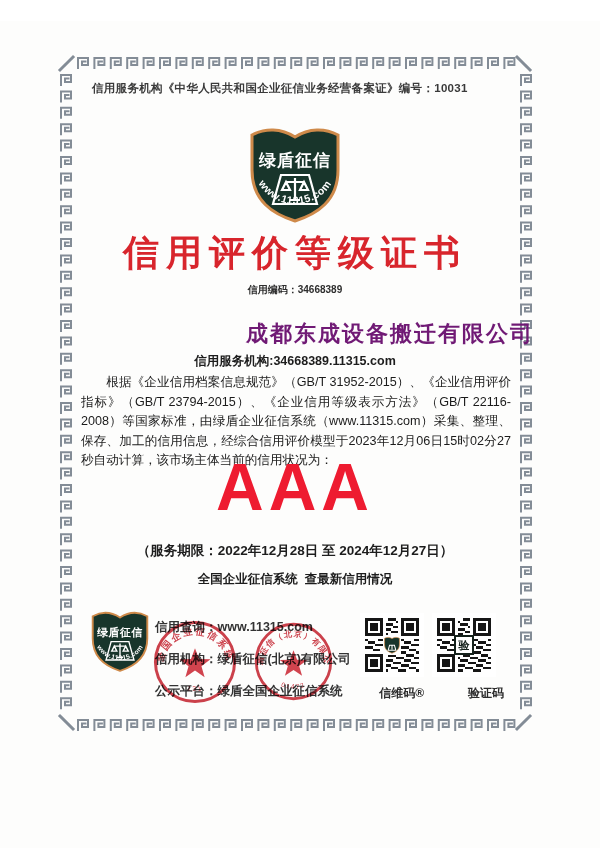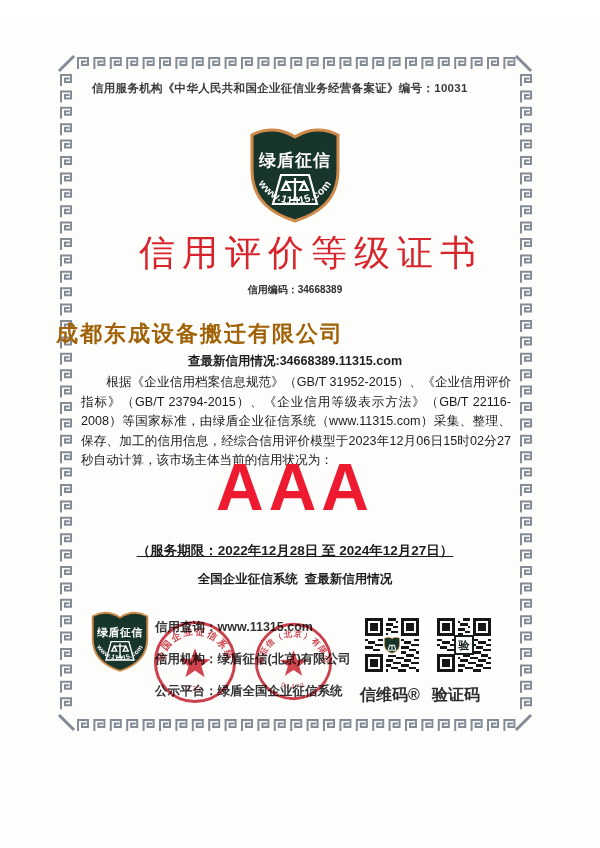--- a/index.html
+++ b/index.html
@@ -7,55 +7,55 @@
         font-family:"Liberation Sans","DejaVu Sans",sans-serif;color:#222;margin-top:21px;}
   .frame{position:absolute;left:56px;top:32px;width:478px;height:680px;}
   #border-svg{position:absolute;left:0;top:0;width:478px;height:680px;}
   .content{position:absolute;left:0;top:0;width:478px;height:680px;}
 
   .reg-line{position:absolute;left:36px;top:28px;right:18px;font-size:11.5px;font-weight:700;
             color:#3a3a3a;letter-spacing:.3px;}
 
   .logo-big{position:absolute;left:50%;top:71px;margin-left:-52px;width:104px;height:100px;}
 
-  .title{position:absolute;left:16px;top:176px;width:100%;text-align:center;font-size:36px;
-         font-weight:400;color:#d8252c;letter-spacing:7px;}
+  .title{position:absolute;left:0;top:176px;width:100%;text-align:center;font-size:36px;
+         font-weight:700;color:#d8252c;letter-spacing:7px;}
   .credit-no{position:absolute;left:0;top:230px;width:100%;text-align:center;font-size:10px;
              font-weight:700;color:#2e2e2e;}
-  .company{position:absolute;left:0;top:266px;width:100%;text-align:left;font-size:22px;
-           font-weight:800;color:#a16207;letter-spacing:2px;}
+  .company{position:absolute;left:0;top:266px;width:100%;text-align:right;font-size:22px;
+           font-weight:800;color:#701a75;letter-spacing:2px;}
   .archive-url{position:absolute;left:0;top:300px;width:100%;text-align:center;font-size:12.5px;
                font-weight:700;color:#1d1d1d;}
   .para{position:absolute;left:25px;top:320px;width:430px;font-size:12.6px;font-weight:400;
         color:#1b1b1b;line-height:19.6px;text-align:justify;text-indent:2em;}
   .rating{position:absolute;left:0;top:398px;width:100%;text-align:center;font-size:66px;
           font-weight:900;color:#ee1b30;letter-spacing:5px;line-height:72px;transform:scaleY(1.02);}
   .period{position:absolute;left:0;top:489px;width:100%;text-align:center;font-size:13.5px;
-          font-weight:700;color:#1d1d1d;text-decoration:underline;}
+          font-weight:700;color:#1d1d1d;}
   .scan-hint{position:absolute;left:0;top:518px;width:100%;text-align:center;font-size:12.5px;
              font-weight:700;color:#1d1d1d;white-space:pre;}
 
   .footer{position:absolute;left:0;top:548px;width:478px;height:120px;}
   .logo-small{position:absolute;left:31px;top:8px;width:66px;height:64px;}
   .footer-lines{position:absolute;left:99px;top:10px;width:245px;}
   .footer-line{font-size:12.5px;font-weight:700;color:#333;line-height:32px;white-space:nowrap;}
   .seal{position:absolute;mix-blend-mode:multiply;opacity:.92;}
   .seal1{left:96px;top:18px;width:86px;height:86px;}
   .seal2{left:197px;top:20px;width:81px;height:81px;}
   .qr-box{position:absolute;top:12px;width:64px;height:64px;}
   .qr1{left:304px;} .qr2{left:376px;}
   .qr-box svg{width:64px;height:64px;display:block;}
   .qr-overlay{position:absolute;left:50%;top:50%;transform:translate(-50%,-50%);background:#fff;
               display:flex;align-items:center;justify-content:center;}
   .qr-overlay.shield{width:18px;height:20px;}
   .qr-overlay.verify{width:16px;height:16px;border:2px solid #15221c;font-size:11px;font-weight:800;
                      color:#15221c;}
-  .qr-label{position:absolute;top:84px;width:64px;text-align:left;font-size:16px;
+  .qr-label{position:absolute;top:84px;width:64px;text-align:right;font-size:12px;
             font-weight:700;color:#2c2c2c;}
-  .qr-label.l1{left:304px;} .qr-label.l2{left:376px;}
+  .qr-label.l1{left:304px;} .qr-label.l2{left:384px;}
 </style>
 </head>
 <body>
 
 <div class="page">
   <div class="frame">
     <svg id="border-svg" viewBox="0 0 478 680">
         <g stroke="#838c96" stroke-width="2" fill="none" stroke-linecap="square">
           <path d="M2 12 V2 H12 V9 H6 V5.5 H9.5" transform="translate(20 3)"></path>
           <path d="M2 12 V2 H12 V9 H6 V5.5 H9.5" transform="translate(20 665)"></path>
@@ -212,21 +212,21 @@
             <path id="arc-big" d="M14 56 C28 88 76 88 90 56"></path>
           </defs>
         <text font-size="10.5" font-weight="bold" fill="#ffffff" letter-spacing=".6">
           <textPath href="#arc-big" startOffset="50%" text-anchor="middle">www.11315.com</textPath>
         </text>
       </svg>
 
       <div class="title">信用评价等级证书</div>
       <div class="credit-no">信用编码：34668389</div>
       <div class="company">成都东成设备搬迁有限公司</div>
-      <div class="archive-url">查最新信用情况:34668389.11315.com</div>
+      <div class="archive-url">信用服务机构:34668389.11315.com</div>
       <div class="para">根据《企业信用档案信息规范》（GB/T 31952-2015）、《企业信用评价指标》（GB/T 23794-2015）、《企业信用等级表示方法》（GB/T 22116-2008）等国家标准，由绿盾企业征信系统（www.11315.com）采集、整理、保存、加工的信用信息，经综合信用评价模型于2023年12月06日15时02分27秒自动计算，该市场主体当前的信用状况为：</div>
       <div class="rating">AAA</div>
       <div class="period">（服务期限：2022年12月28日 至 2024年12月27日）</div>
       <div class="scan-hint">全国企业征信系统  查最新信用情况</div>
 
       <div class="footer">
 
         <svg class="logo-small" viewBox="0 0 104 100">
           <path d="M52 13 C66 4 82 4 95 11 L95 46 C95 77 74 90 52 97 C30 90 9 77 9 46 L9 11 C22 4 38 4 52 13 Z" fill="#18352b" stroke="#cf8a4a" stroke-width="3"></path>
           <text x="52" y="42" text-anchor="middle" font-size="17" font-weight="bold" fill="#ffffff" letter-spacing="1">绿盾征信</text>

